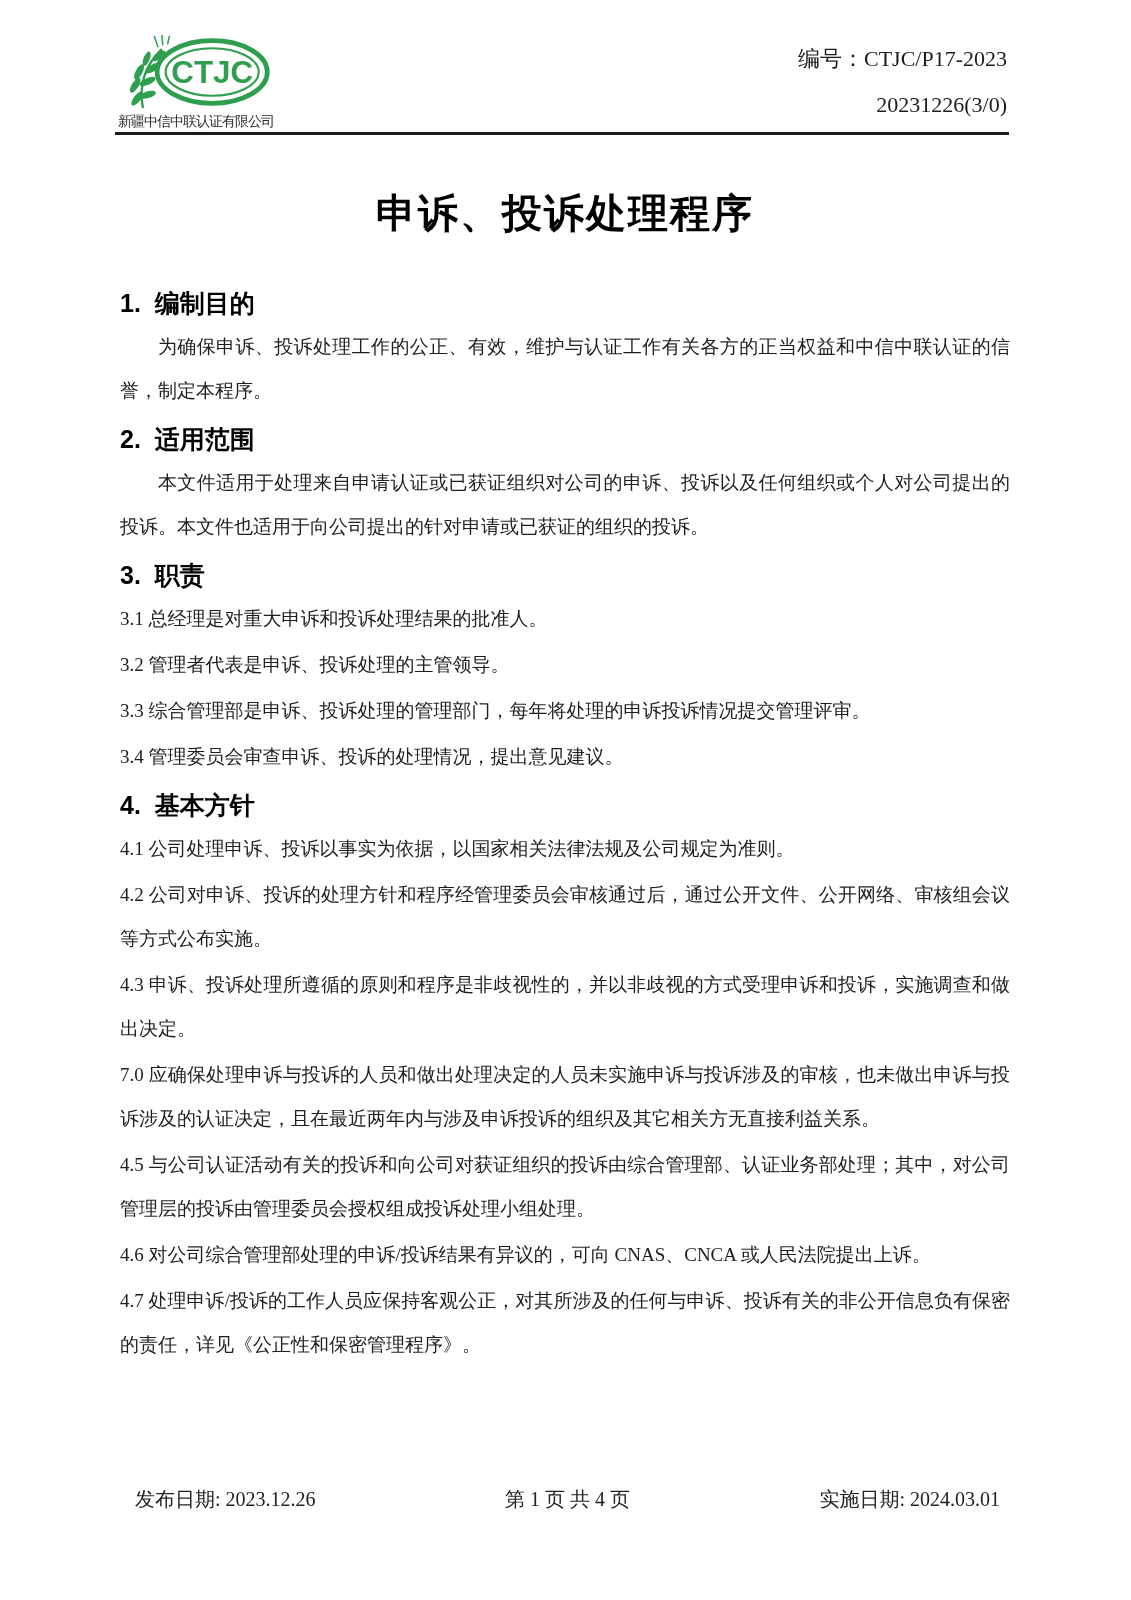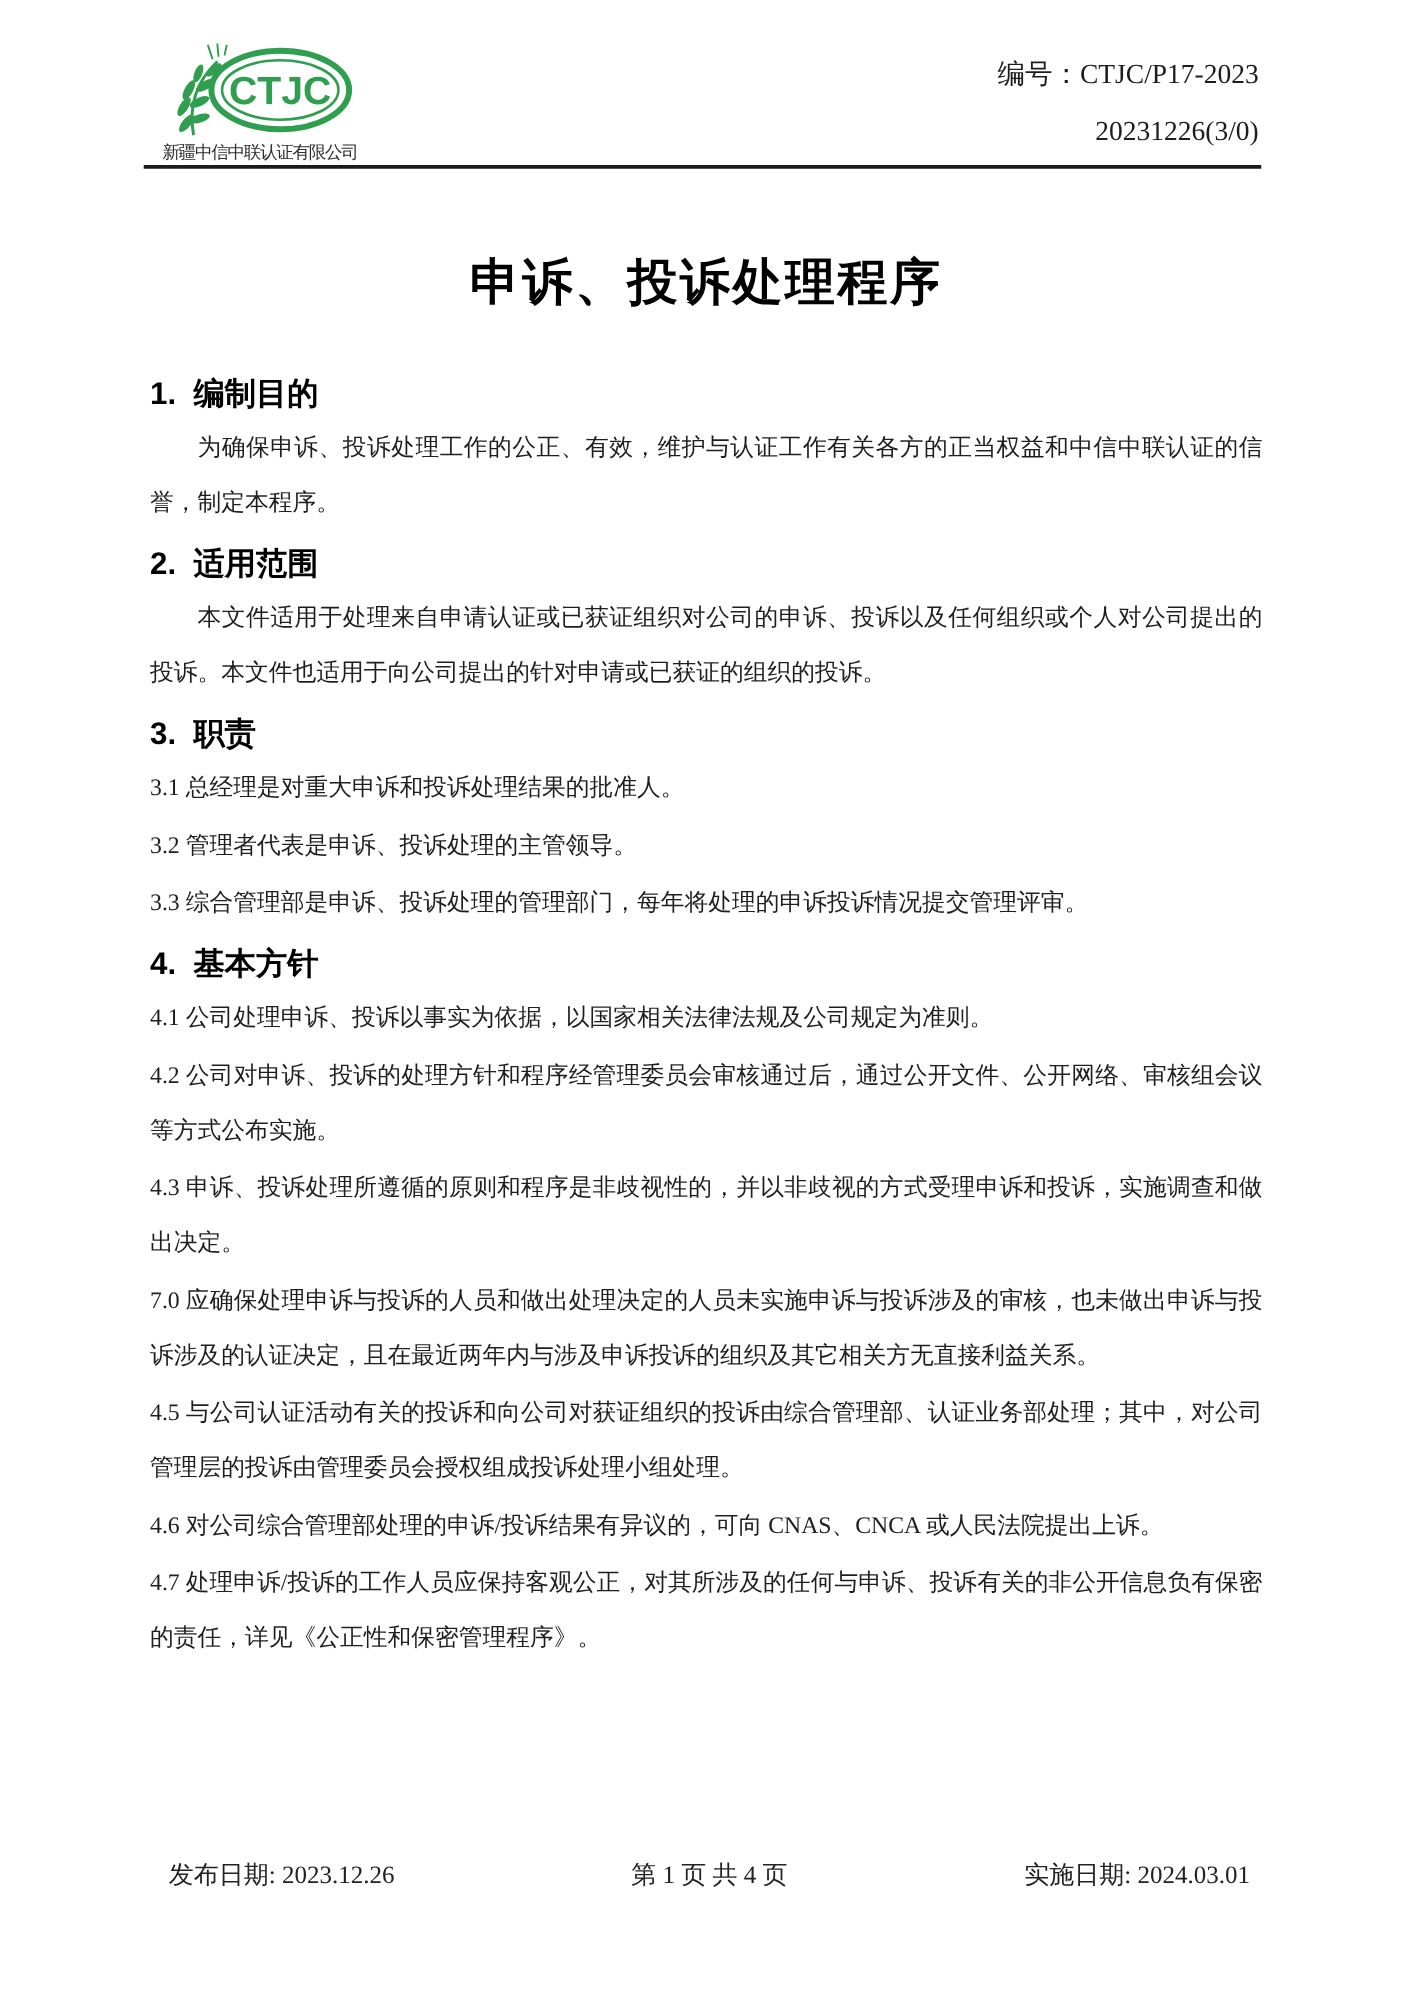--- a/index.html
+++ b/index.html
@@ -2,21 +2,21 @@
 <html><head>
 <meta charset="utf-8">
 <style>
   html,body{margin:0;padding:0;background:#e8e8e8;}
   .page{
     position:relative;width:1131px;height:1600px;background:#ffffff;
     margin:0 auto;overflow:hidden;
     font-family:"Liberation Serif","DejaVu Serif",serif;color:#1e1e1e;
   }
   
-  .logo-block{position:absolute;top:34px;left:130px;width:170px;}
+  .logo-block{position:absolute;top:34px;left:118px;width:170px;}
   .logo-svg{display:block;}
   .logo-stroke{fill:none;stroke:#2f9e4f;}
   .logo-fill{fill:#2f9e4f;stroke:none;}
   .logo-text{
     fill:#2f9e4f;font-family:"Liberation Sans","DejaVu Sans",sans-serif;
     font-weight:bold;font-size:33px;letter-spacing:0px;
   }
   .company-name{
     margin-top:3px;
     font-family:"Liberation Sans","DejaVu Sans",sans-serif;
@@ -27,21 +27,21 @@
     position:absolute;top:44px;right:124px;text-align:right;
     font-size:22px;color:#1c1c1c;
   }
   .doc-number{margin-bottom:18px;}
   .doc-code{}
   .header-rule{
     position:absolute;top:132px;left:115px;width:894px;height:0;
     border-top:3px solid #1b1b1b;
   }
   
-  .content{position:absolute;top:162px;left:120px;width:890px;}
+  .content{position:absolute;top:150px;left:120px;width:890px;}
   .doc-title{
     margin:36px 0 42px;text-align:center;
     font-family:"Liberation Sans","DejaVu Sans",sans-serif;
     font-weight:bold;font-size:40px;letter-spacing:2px;color:#000;
   }
   .sec-heading{
     margin:6px 0 2px;font-family:"Liberation Sans","DejaVu Sans",sans-serif;
     font-weight:bold;font-size:25px;line-height:40px;color:#000;
   }
   .sec-num{margin-right:14px;}
@@ -103,20 +103,21 @@
       <span class="sec-num">2.</span><span>适用范围</span>
     </h2>
     <p class="body-para indent">本文件适用于处理来自申请认证或已获证组织对公司的申诉、投诉以及任何组织或个人对公司提出的投诉。本文件也适用于向公司提出的针对申请或已获证的组织的投诉。</p>
 
     <h2 class="sec-heading">
       <span class="sec-num">3.</span><span>职责</span>
     </h2>
     <p class="body-para">3.1 总经理是对重大申诉和投诉处理结果的批准人。</p>
     <p class="body-para">3.2 管理者代表是申诉、投诉处理的主管领导。</p>
     <p class="body-para">3.3 综合管理部是申诉、投诉处理的管理部门，每年将处理的申诉投诉情况提交管理评审。</p>
+    <p class="body-para">3.4 管理委员会审查申诉、投诉的处理情况，提出意见建议。</p>
 
     <h2 class="sec-heading">
       <span class="sec-num">4.</span><span>基本方针</span>
     </h2>
     <p class="body-para">4.1 公司处理申诉、投诉以事实为依据，以国家相关法律法规及公司规定为准则。</p>
     <p class="body-para">4.2 公司对申诉、投诉的处理方针和程序经管理委员会审核通过后，通过公开文件、公开网络、审核组会议等方式公布实施。</p>
     <p class="body-para">4.3 申诉、投诉处理所遵循的原则和程序是非歧视性的，并以非歧视的方式受理申诉和投诉，实施调查和做出决定。</p>
     <p class="body-para">7.0 应确保处理申诉与投诉的人员和做出处理决定的人员未实施申诉与投诉涉及的审核，也未做出申诉与投诉涉及的认证决定，且在最近两年内与涉及申诉投诉的组织及其它相关方无直接利益关系。</p>
     <p class="body-para">4.5 与公司认证活动有关的投诉和向公司对获证组织的投诉由综合管理部、认证业务部处理；其中，对公司管理层的投诉由管理委员会授权组成投诉处理小组处理。</p>
     <p class="body-para">4.6 对公司综合管理部处理的申诉/投诉结果有异议的，可向 CNAS、CNCA 或人民法院提出上诉。</p>

